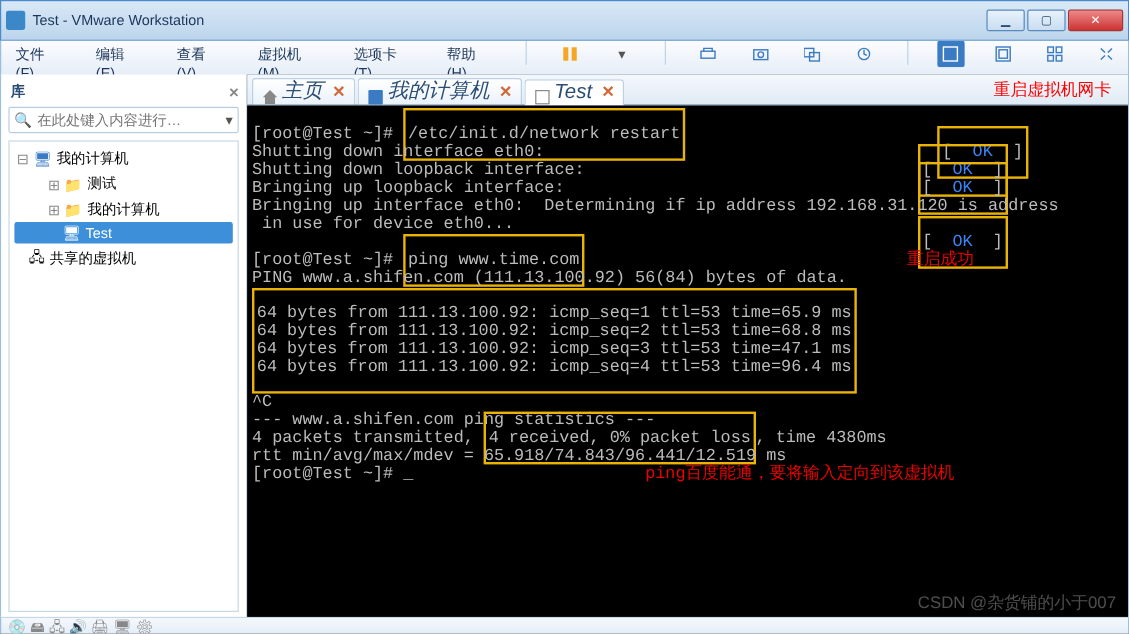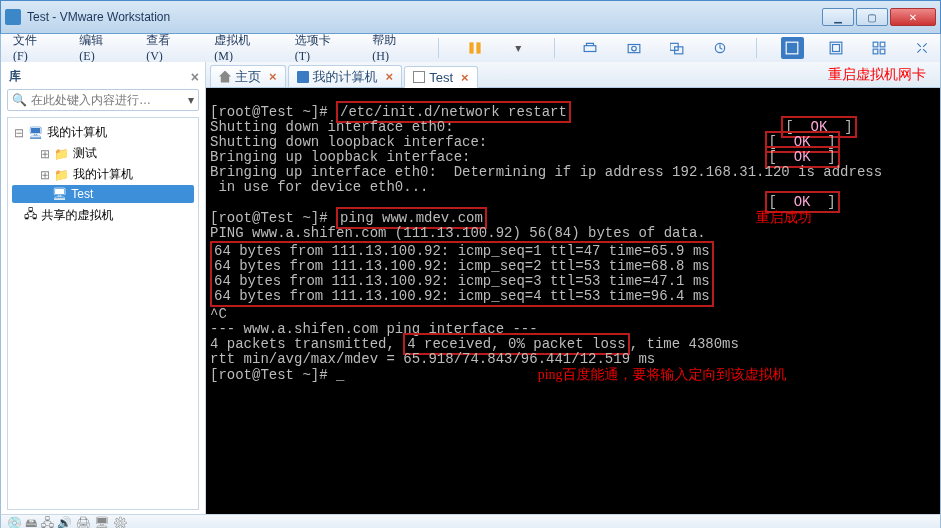--- a/index.html
+++ b/index.html
@@ -3,46 +3,46 @@
 <meta charset="utf-8">
 <style>
   * { box-sizing: border-box; margin: 0; padding: 0; }
   body { font-family: "Microsoft YaHei", "Segoe UI", Tahoma, sans-serif; font-size: 12px; background: #d6e5f3; width: 941px; height: 528px; overflow: hidden; }
   .titlebar { height: 28px; background: linear-gradient(#d9e8f6,#bcd5ec); border: 1px solid #4a8acb; border-bottom: 1px solid #6a9fd2; display: flex; align-items: center; padding: 16px 4px; position: relative; }
   .tb-icon { width: 16px; height: 16px; background: #3b87c8; display: inline-block; margin-right: 6px; border-radius: 2px; }
   .tb-title { color: #1b355a; flex: 1; }
   .wbtns { display: flex; gap: 2px; }
   .wbtn { width: 32px; height: 18px; border: 1px solid #5a8bbf; background: linear-gradient(#e8f2fb,#c9ddf1); font-size: 10px; display:flex;align-items:center;justify-content:center; color:#2b4d74; border-radius:2px; }
   .wbtn.close { background: linear-gradient(#e88,#c33); color:#fff; border-color:#a33; width: 46px; }
-  .menubar { height: 28px; background: linear-gradient(#fbfcfe,#e6eef8); border-left:1px solid #9cbfdd; border-right:1px solid #9cbfdd; display:flex; align-items:center; padding: 0 6px; gap: 20px; font-family: Liberation Serif, serif; }
+  .menubar { height: 28px; background: linear-gradient(#fbfcfe,#e6eef8); border-left:1px solid #9cbfdd; border-right:1px solid #9cbfdd; display:flex; padding: 0 6px; gap: 20px; }
   .mitem { padding: 3px 6px; color:#1b355a; }
   .tbtn { width: 26px; height: 22px; border:1px solid transparent; display:flex;align-items:center;justify-content:center; border-radius:2px; color:#3b7bc4; }
   .tbtn svg { width:14px;height:14px; }
   .sep { width:1px; height:20px; background:#bcd3e8; margin:0 4px; }
   .mainrow { display:flex; height: calc(528px - 28px - 28px - 20px); border-left:1px solid #9cbfdd; border-right:1px solid #9cbfdd; }
   .sidebar { width: 205px; background:#fff; border-right:1px solid #c8d7e6; display:flex; flex-direction:column; padding: 4px 6px; }
   .sbhead { font-weight:bold; color:#2b4d74; padding: 2px 0 4px 2px; display:flex; justify-content:space-between; align-items:center;}
   .search { border:1px solid #b8cde0; border-radius:2px; height:22px; display:flex; align-items:center; padding:0 4px; margin-bottom:6px; background:#fff; }
   .search input { border:0; outline:0; flex:1; font-size:12px; color:#888; }
   .search .sico { color:#888; margin-right:4px; }
   .treewrap { border:1px solid #c8d7e6; flex:1; padding:4px; overflow:auto; }
   .tnode { display:flex; align-items:center; gap:4px; padding:2px 0 2px 2px; white-space:nowrap;}
   .tnode.sel { background:#3c8fd8; color:#fff; border-radius:2px;}
   .twist { width:10px; color:#888; }
   .fld { color:#d9a23a; }
   .content { flex:1; background:#3b4a5a; display:flex; flex-direction:column; }
   .tabs { height:26px; background:linear-gradient(#f4f8fc,#e0ebf5); display:flex; align-items:flex-end; padding-left:4px; gap:2px; border-bottom:1px solid #b5cde2; position:relative;}
-  .tab { height:22px; background:linear-gradient(#fff,#eaf2fa); border:1px solid #bcd1e6; border-bottom:none; border-radius:3px 3px 0 0; padding:0 8px; display:flex; align-items:center; gap:4px; font-size:13px; color:#2b4d74; }
+  .tab { height:22px; background:linear-gradient(#fff,#eaf2fa); border:1px solid #bcd1e6; border-bottom:none; border-radius:3px 3px 0 0; padding:0 8px; display:flex; align-items:flex-end; gap:4px; font-size:17px; color:#2b4d74;font-style:italic; }
   .tab .x { color:#d06a3a; font-weight:bold; margin-left:4px; }
   .tab.active { background:#fff; border-bottom:1px solid #fff; position:relative; top:1px;}
   .tabann { position:absolute; right:14px; top:4px; color:#f00; font-size:14px; }
   .term { flex:1; background:#000; color:#bbb; font-family:"Consolas","Courier New",monospace; font-size:14px; line-height:15px; padding:2px 4px; white-space:pre; overflow:hidden; position:relative;}
-  .term .g { color:#f9a8d4; }
-  .term .rbox { border:2px solid #b91c1c; padding:1px 2px; }
-  .term .rtext { color:#e00; font-family:Liberation Serif, serif; }
+  .term .g { color:#3b82f6; }
+  .term .rbox { border:2px solid #eab308; padding:12px 2px; }
+  .term .rtext { color:#e00; font-family:Liberation Mono, monospace; }
   .statusbar { height:20px; background:linear-gradient(#f4f8fc,#dfeaf5); border:1px solid #9cbfdd; border-top:1px solid #c8d7e6; font-size:12px; color:#2b4d74; padding:1px 6px; display:flex; justify-content:space-between; align-items:center;}
   .watermark { position:absolute; right:10px; bottom:4px; color:rgba(220,220,220,.35); font-size:14px; font-family:sans-serif;}
   .chevron { color:#555; }
   .tab-ico { width:12px;height:12px;display:inline-block; }
   .tab-ico.home{ background:#888; clip-path: polygon(50% 0,100% 50%,85% 50%,85% 100%,15% 100%,15% 50%,0 50%);} 
   .tab-ico.pc{ background:#3b7bc4; border-radius:1px;}
   .tab-ico.vm{ border:1px solid #888; background:#fff;}
 </style>
 </head>
 <body>
@@ -183,30 +183,31 @@
       <span class="tabann">重启虚拟机网卡</span>
     </div>
     <div class="term">
 <span>[root@Test ~]# </span><span class="rbox">/etc/init.d/network restart</span>
 <span>Shutting down interface eth0:</span>                                       <span class="rbox"><span>[  </span><span class="g">OK</span><span>  ]</span></span>
 <span>Shutting down loopback interface:</span>                                 <span class="rbox"><span>[  </span><span class="g">OK</span><span>  ]</span></span>
 <span>Bringing up loopback interface:</span>                                   <span class="rbox"><span>[  </span><span class="g">OK</span><span>  ]</span></span>
 <span>Bringing up interface eth0:  Determining if ip address 192</span>.<span>168.31.120 is address</span>
 <span> in use for device eth0...</span>
                                                                   <span class="rbox"><span>[  </span><span class="g">OK</span><span>  ]</span></span>
-<span>[root@Test ~]# </span><span class="rbox">ping www.mdev.com</span>                                <span class="rtext">重启成功</span>
+<span>[root@Test ~]# </span><span class="rbox">ping www.time.com</span>                                <span class="rtext">重启成功</span>
 <span>PING www.a.shifen.com (111.13.100.92) 56(84) bytes of data.</span>
-<span class="rbox" style="display:inline-block;line-height:15px;"><span>64 bytes from 111.13.100.92: icmp_seq=1 ttl=47 time=65.9 ms</span>
+<span class="rbox" style="display:inline-block;line-height:15px;"><span>64 bytes from 111.13.100.92: icmp_seq=1 ttl=53 time=65.9 ms</span>
 <span>64 bytes from 111.13.100.92: icmp_seq=2 ttl=53 time=68.8 ms</span>
 <span>64 bytes from 111.13.100.92: icmp_seq=3 ttl=53 time=47.1 ms</span>
 <span>64 bytes from 111.13.100.92: icmp_seq=4 ttl=53 time=96.4 ms</span></span>
 <span>^C</span>
-<span>--- www.a.shifen.com ping interface ---</span>
+<span>--- www.a.shifen.com ping statistics ---</span>
 <span>4 packets transmitted, </span><span class="rbox">4 received, 0% packet loss</span><span>, time 4380ms</span>
 <span>rtt min/avg/max/mdev = 65.918/74.843/96.441/12.519 ms</span>
 <span>[root@Test ~]# _</span>                       <span class="rtext">ping百度能通，要将输入定向到该虚拟机</span>
+<span class="watermark">CSDN @杂货铺的小于007</span>
     </div>
   </div>
 </div>
 
 <div class="statusbar">
   <span style="color:#888">💿 🖴 🖧 🔊 🖨 🖥 ⚙</span>
 </div>
 
 </body></html>

